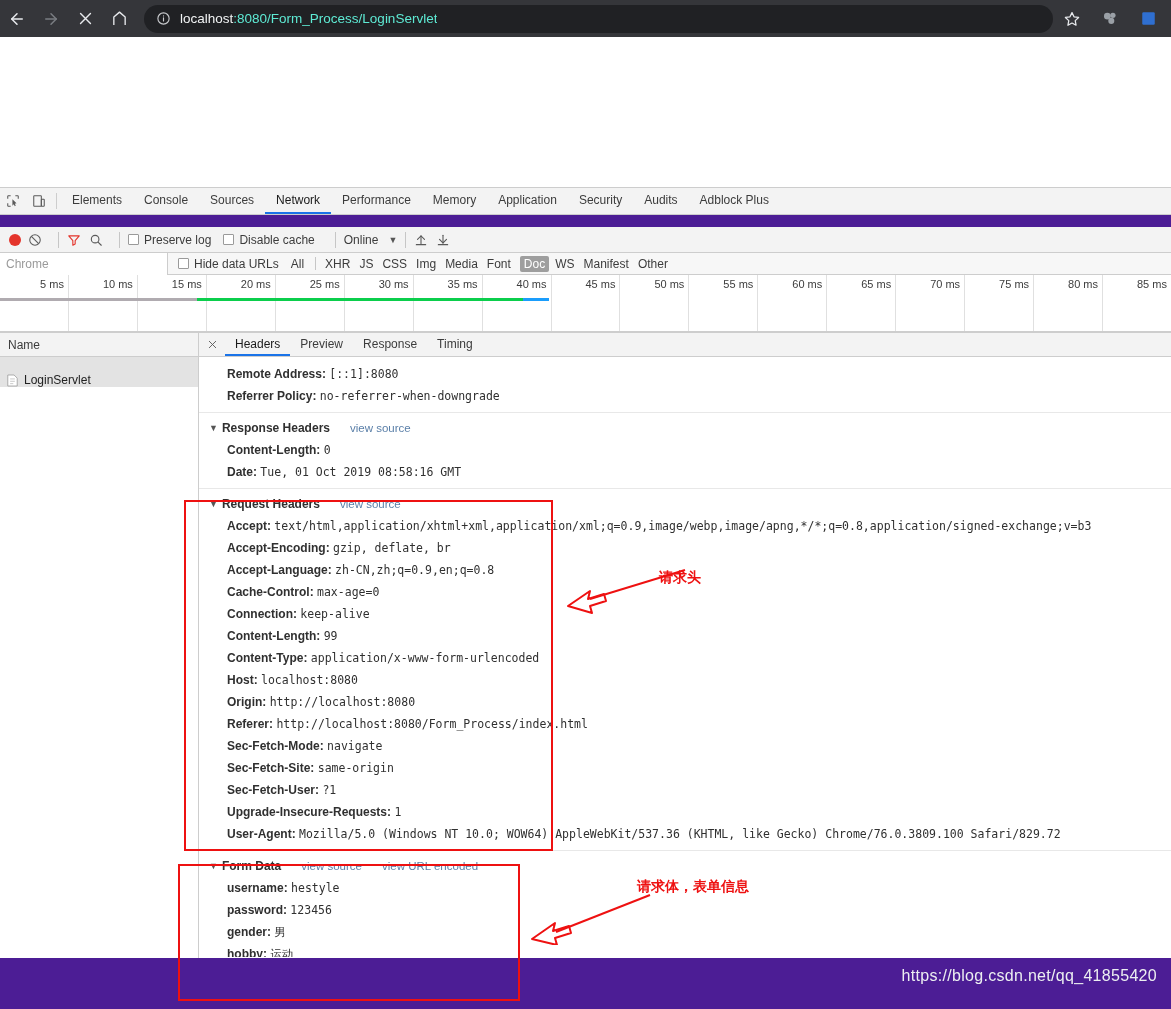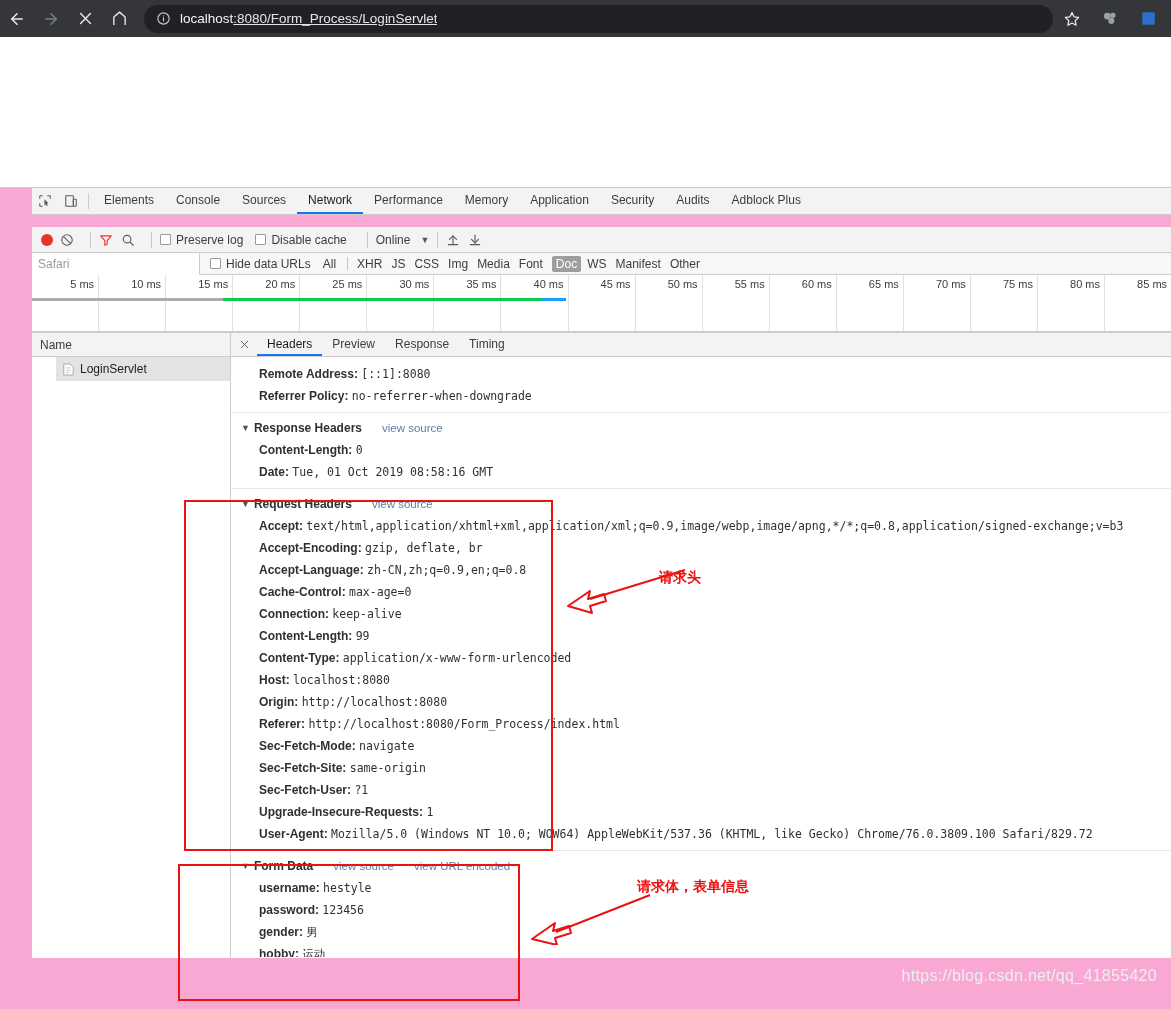--- a/index.html
+++ b/index.html
@@ -27,34 +27,34 @@
   .nav-btn svg { display: block; }
   .omnibox {
     margin-left: 8px; height: 28px; flex: 1 1 auto;
     background: #202124; border-radius: 14px;
     display: flex; align-items: center; padding: 0 12px;
     color: #e8eaed; font-size: 13.5px; min-width: 0;
   }
   .omnibox .info-ic { flex: none; margin-right: 9px; display:flex; }
   .url { white-space: nowrap; overflow: hidden; text-overflow: ellipsis; }
   .url .host { color: #f1f3f4; }
-  .url .path { color: #e5e5e5; text-decoration: underline; }
+  .url .path { color: #5eead4; }
   .chrome-right { display: flex; align-items: center; flex: none; padding-right: 4px; }
   .chrome-right .nav-btn { width: 38px; }
 
   
   .page-view {
     position: absolute; top: 37px; left: 0; width: 1171px; height: 150px;
     background: #fff;
   }
 
   
   .devtools {
     position: absolute; top: 187px; left: 0; width: 1171px; height: 822px;
-    background: #f9a8d4; border-top: 1px solid #cdcdcd; padding-left: 32px;
+    background: #4c1d95; border-top: 1px solid #cdcdcd;
   }
 
   
   .dt-tabs {
     height: 27px; display: flex; align-items: stretch;
     border-bottom: 1px solid #cdcdcd; background: #f3f3f3;
     font-size: 12px;
   }
   .dt-icon-btn {
     width: 26px; display: flex; align-items: center; justify-content: center;
@@ -118,22 +118,22 @@
   .overview-sep { position: absolute; left: 0; right: 0; bottom: 0; height: 1px; background: #cdcdcd; }
 
   
   .split { display: flex; height: 625px; }
   .left-pane { width: 199px; border-right: 1px solid #cdcdcd; background: #fff; }
   .lp-head {
     height: 24px; display: flex; align-items: center; padding-left: 8px;
     border-bottom: 1px solid #cdcdcd; background: #f3f3f3; font-size: 12px; color: #3c3c3c;
   }
   .req-row {
-    height: 24px; display: flex; align-items: center; padding-left: 7px;
-    background: #e3e3e3; font-size: 12px; color: #222; margin-left: 24px;
+    height: 30px; display: flex; align-items: flex-end; padding-left: 7px;
+    background: #e3e3e3; font-size: 12px; color: #222;
   }
   .doc-ic { margin-right: 6px; display: flex; }
 
   .right-pane { flex: 1 1 auto; background: #fff; position: relative; }
   .rp-tabs {
     height: 24px; display: flex; align-items: stretch;
     border-bottom: 1px solid #cdcdcd; background: #f3f3f3; font-size: 12px;
   }
   .close-x { width: 26px; display: flex; align-items: center; justify-content: center; color: #5a5a5a; }
   .rp-tab {
@@ -334,21 +334,21 @@
         <svg width="14" height="14" viewBox="0 0 24 24" fill="none" stroke="currentColor" stroke-width="1.9" stroke-linecap="round">
             <path d="M12 4v13"></path>
             <path d="M6 11l6 6 6-6"></path>
             <path d="M4 20h16"></path>
           </svg>
       </div>
     </div>
 
     <div class="dt-filter">
       <div class="filter-box">
-        <span>Safari</span>
+        <span>Chrome</span>
       </div>
       <div class="filter-rest">
         <span class="ctl-item">
           <span class="cb"></span>
           <span>Hide data URLs</span>
         </span>
         <span class="ftype">All</span>
         <span class="fdivider"></span>
         <span class="ftype">XHR</span>
         <span class="ftype">JS</span>

